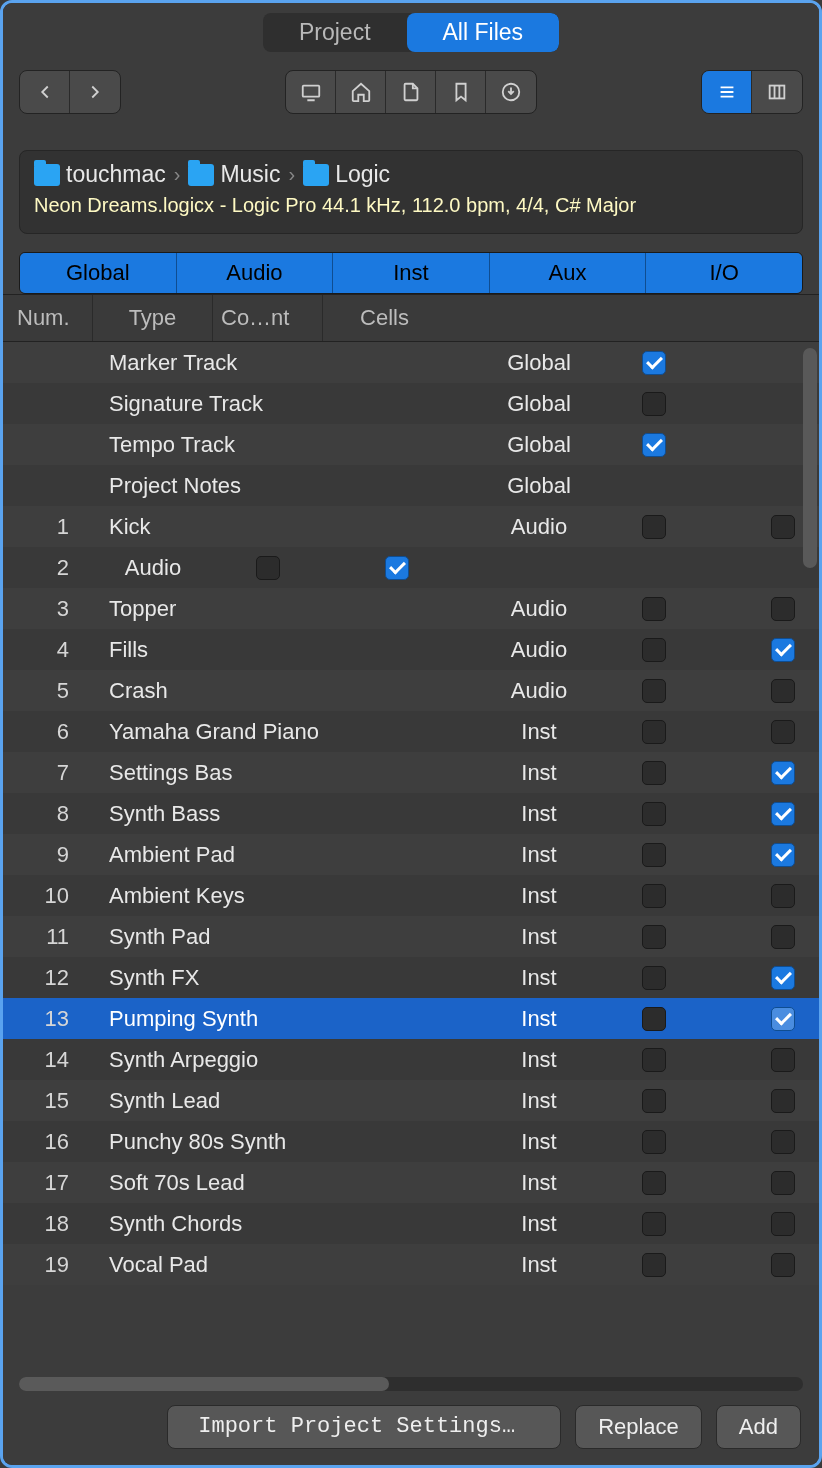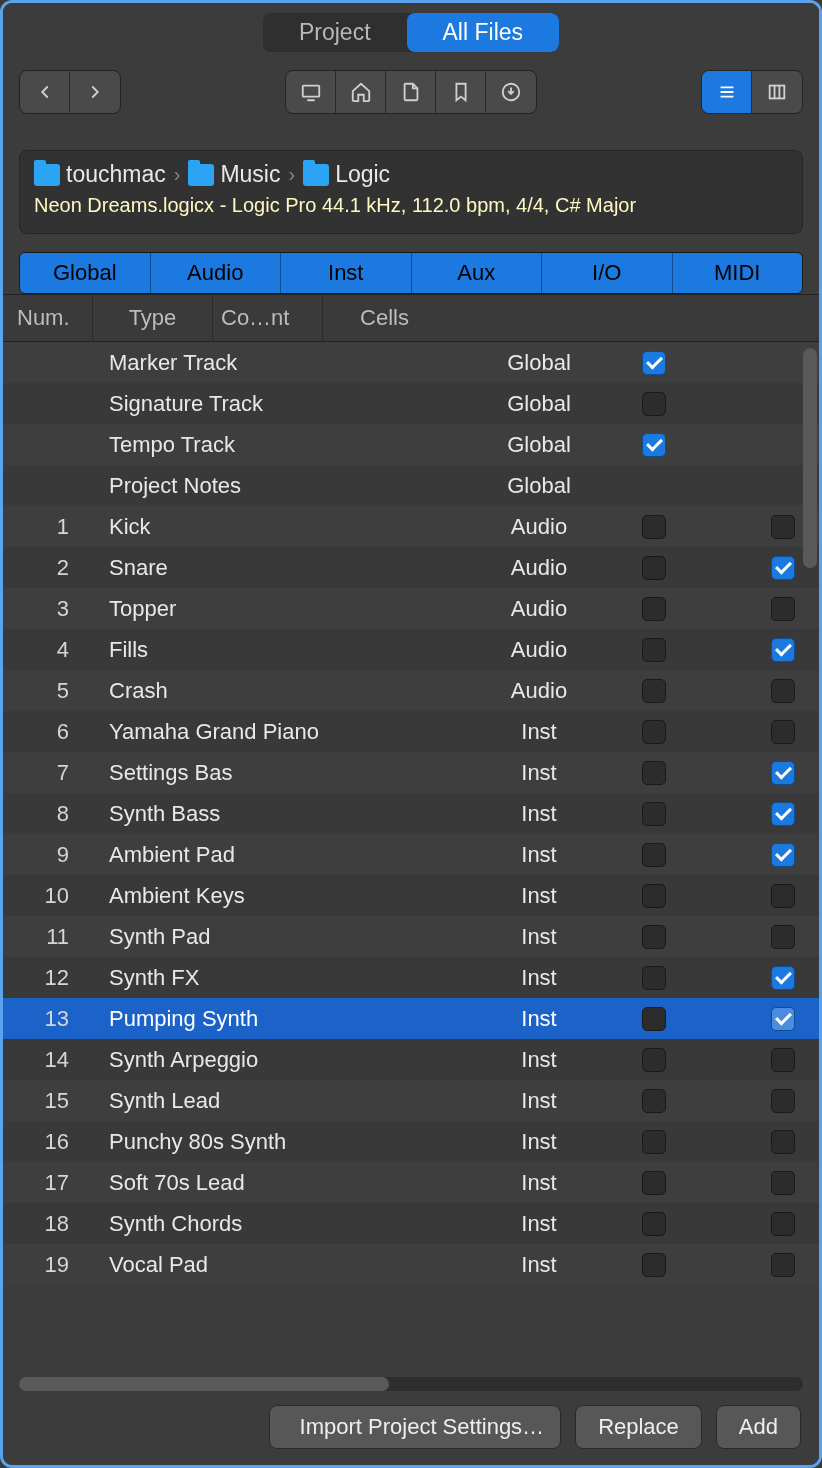--- a/index.html
+++ b/index.html
@@ -227,21 +227,21 @@
   }
   .btn {
     background:#575757;
     border:1px solid #2a2a2a;
     border-radius:8px;
     padding: 8px 22px;
     font-size:22px;
     color:#eee;
     cursor:pointer;
   }
-  .btn.wide { padding-left:30px; padding-right:16px; }
+  .btn.wide { padding-left:30px; padding-right:45px;font-family:Liberation Mono, monospace; }
 </style>
 </head>
 <body>
 
 <div class="window">
 
   <div class="top-tabs">
     <div class="seg">
       <div class="seg-item">Project</div>
       <div class="seg-item active">All Files</div>
@@ -331,21 +331,20 @@
       </div>
     <div class="info-line">Neon Dreams.logicx - Logic Pro 44.1 kHz, 112.0 bpm, 4/4, C# Major</div>
   </div>
 
   <div class="filter-tabs" id="filter-tabs">
       <div class="filter-tab">Global</div>
       <div class="filter-tab">Audio</div>
       <div class="filter-tab">Inst</div>
       <div class="filter-tab">Aux</div>
       <div class="filter-tab">I/O</div>
-      <div class="filter-tab">MIDI</div>
     </div>
 
   <div class="table-wrap">
     <div class="thead">
       <div class="th col-num">Num.</div>
       <div class="th col-type">Type</div>
       <div class="th col-cont">Co…nt</div>
       <div class="th col-cells">Cells</div>
     </div>
     <div class="tbody" id="tbody">
@@ -399,21 +398,20 @@
           <div class="cell col-type">Audio</div>
           <div class="cell col-cont">
             <div class="chk"></div>
           </div>
           <div class="cell col-cells">
             <div class="chk"></div>
           </div>
         </div>
         <div class="row">
           <div class="cell col-num">2</div>
-          <div class="cell col-name">Snare</div>
           <div class="cell col-type">Audio</div>
           <div class="cell col-cont">
             <div class="chk"></div>
           </div>
           <div class="cell col-cells">
             <div class="chk on"></div>
           </div>
         </div>
         <div class="row">
           <div class="cell col-num">3</div>

